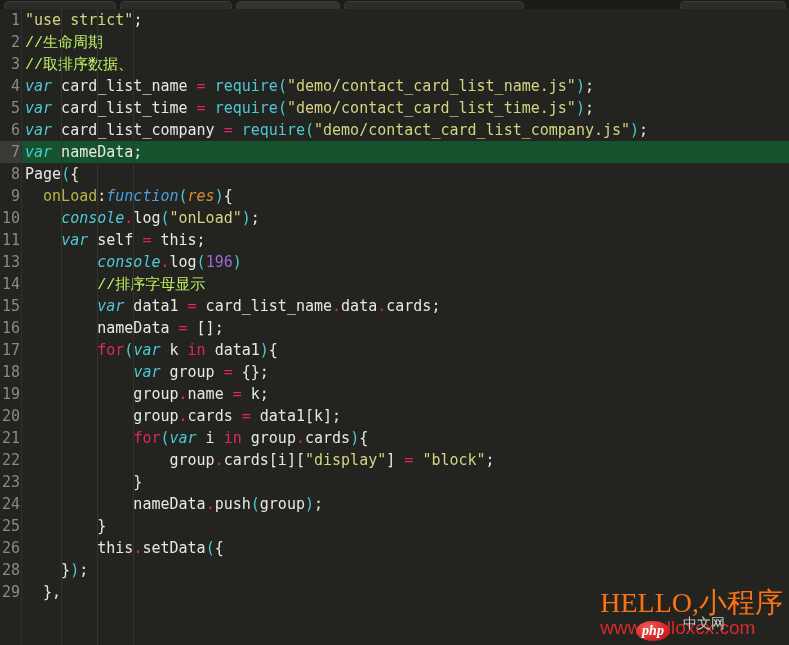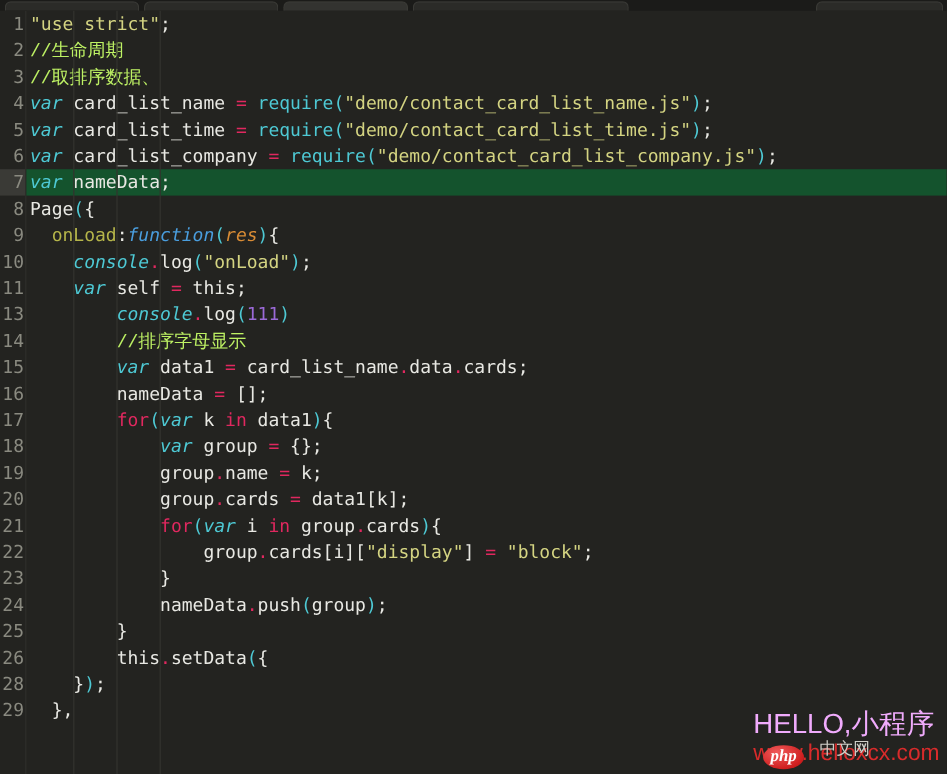--- a/index.html
+++ b/index.html
@@ -140,23 +140,23 @@
   
   .watermark {
     position: absolute;
     right: 6px;
     bottom: 6px;
     text-align: left;
     pointer-events: none;
     user-select: none;
   }
   .wm-line1 {
-    color: #f0abfc;
-    font-size: 23px;
-    font-family: Liberation Sans, sans-serif;
+    color: #f97316;
+    font-size: 28px;
+    font-family: Liberation Serif, serif;
     line-height: 28px;
     letter-spacing: 0px;
   }
   .wm-line2 {
     color: #d82b2b;
     font-size: 19px;
     font-family: "Liberation Sans", sans-serif;
     line-height: 22px;
   }
   .wm-badge {
@@ -211,21 +211,21 @@
         <div class="row"><div class="num-cell">2</div><div class="code-cell"><span class="t-com">//生命周期</span></div></div>
         <div class="row"><div class="num-cell">3</div><div class="code-cell"><span class="t-com">//取排序数据、</span></div></div>
         <div class="row"><div class="num-cell">4</div><div class="code-cell"><span class="t-kw">var</span><span class="t-plain"> card_list_name </span><span class="t-op">=</span><span class="t-plain"> </span><span class="t-paren">require</span><span class="t-paren">(</span><span class="t-str">"demo/contact_card_list_name.js"</span><span class="t-paren">)</span><span class="t-plain">;</span></div></div>
         <div class="row"><div class="num-cell">5</div><div class="code-cell"><span class="t-kw">var</span><span class="t-plain"> card_list_time </span><span class="t-op">=</span><span class="t-plain"> </span><span class="t-paren">require</span><span class="t-paren">(</span><span class="t-str">"demo/contact_card_list_time.js"</span><span class="t-paren">)</span><span class="t-plain">;</span></div></div>
         <div class="row"><div class="num-cell">6</div><div class="code-cell"><span class="t-kw">var</span><span class="t-plain"> card_list_company </span><span class="t-op">=</span><span class="t-plain"> </span><span class="t-paren">require</span><span class="t-paren">(</span><span class="t-str">"demo/contact_card_list_company.js"</span><span class="t-paren">)</span><span class="t-plain">;</span></div></div>
         <div class="row active"><div class="num-cell">7</div><div class="code-cell"><span class="t-kw">var</span><span class="t-plain"> nameData;</span></div></div>
         <div class="row"><div class="num-cell">8</div><div class="code-cell"><span class="t-plain">Page</span><span class="t-paren">(</span><span class="t-plain">{</span></div></div>
         <div class="row"><div class="num-cell">9</div><div class="code-cell"><span class="t-plain">  </span><span class="t-prop">onLoad</span><span class="t-plain">:</span><span class="t-fn">function</span><span class="t-paren">(</span><span class="t-param">res</span><span class="t-paren">)</span><span class="t-plain">{</span></div></div>
         <div class="row"><div class="num-cell">10</div><div class="code-cell"><span class="t-plain">    </span><span class="t-obj">console</span><span class="t-dot">.</span><span class="t-plain">log</span><span class="t-paren">(</span><span class="t-str">"onLoad"</span><span class="t-paren">)</span><span class="t-plain">;</span></div></div>
         <div class="row"><div class="num-cell">11</div><div class="code-cell"><span class="t-plain">    </span><span class="t-kw">var</span><span class="t-plain"> self </span><span class="t-op">=</span><span class="t-plain"> this;</span></div></div>
-        <div class="row"><div class="num-cell">13</div><div class="code-cell"><span class="t-plain">        </span><span class="t-obj">console</span><span class="t-dot">.</span><span class="t-plain">log</span><span class="t-paren">(</span><span class="t-num">111</span><span class="t-paren">)</span></div></div>
+        <div class="row"><div class="num-cell">13</div><div class="code-cell"><span class="t-plain">        </span><span class="t-obj">console</span><span class="t-dot">.</span><span class="t-plain">log</span><span class="t-paren">(</span><span class="t-num">196</span><span class="t-paren">)</span></div></div>
         <div class="row"><div class="num-cell">14</div><div class="code-cell"><span class="t-plain">        </span><span class="t-com">//排序字母显示</span></div></div>
         <div class="row"><div class="num-cell">15</div><div class="code-cell"><span class="t-plain">        </span><span class="t-kw">var</span><span class="t-plain"> data1 </span><span class="t-op">=</span><span class="t-plain"> card_list_name</span><span class="t-dot">.</span><span class="t-plain">data</span><span class="t-dot">.</span><span class="t-plain">cards;</span></div></div>
         <div class="row"><div class="num-cell">16</div><div class="code-cell"><span class="t-plain">        nameData </span><span class="t-op">=</span><span class="t-plain"> [];</span></div></div>
         <div class="row"><div class="num-cell">17</div><div class="code-cell"><span class="t-plain">        </span><span class="t-ctrl">for</span><span class="t-paren">(</span><span class="t-kw">var</span><span class="t-plain"> k </span><span class="t-ctrl">in</span><span class="t-plain"> data1</span><span class="t-paren">)</span><span class="t-plain">{</span></div></div>
         <div class="row"><div class="num-cell">18</div><div class="code-cell"><span class="t-plain">            </span><span class="t-kw">var</span><span class="t-plain"> group </span><span class="t-op">=</span><span class="t-plain"> {};</span></div></div>
         <div class="row"><div class="num-cell">19</div><div class="code-cell"><span class="t-plain">            group</span><span class="t-dot">.</span><span class="t-plain">name </span><span class="t-op">=</span><span class="t-plain"> k;</span></div></div>
         <div class="row"><div class="num-cell">20</div><div class="code-cell"><span class="t-plain">            group</span><span class="t-dot">.</span><span class="t-plain">cards </span><span class="t-op">=</span><span class="t-plain"> data1[k];</span></div></div>
         <div class="row"><div class="num-cell">21</div><div class="code-cell"><span class="t-plain">            </span><span class="t-ctrl">for</span><span class="t-paren">(</span><span class="t-kw">var</span><span class="t-plain"> i </span><span class="t-ctrl">in</span><span class="t-plain"> group</span><span class="t-dot">.</span><span class="t-plain">cards</span><span class="t-paren">)</span><span class="t-plain">{</span></div></div>
         <div class="row"><div class="num-cell">22</div><div class="code-cell"><span class="t-plain">                group</span><span class="t-dot">.</span><span class="t-plain">cards[i][</span><span class="t-str">"display"</span><span class="t-plain">] </span><span class="t-op">=</span><span class="t-plain"> </span><span class="t-str">"block"</span><span class="t-plain">;</span></div></div>
         <div class="row"><div class="num-cell">23</div><div class="code-cell"><span class="t-plain">            }</span></div></div>

